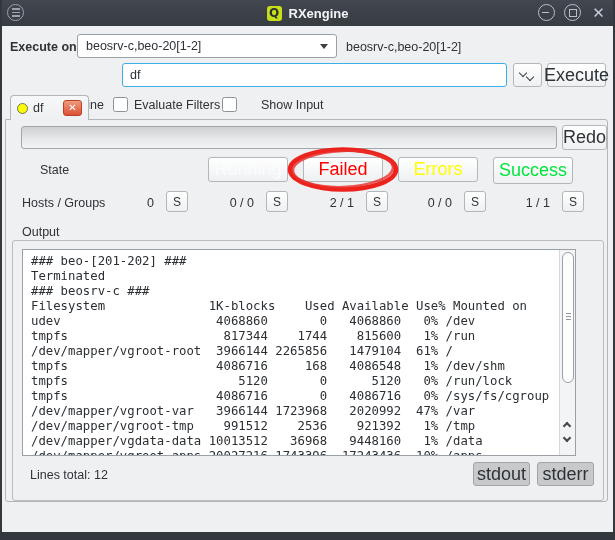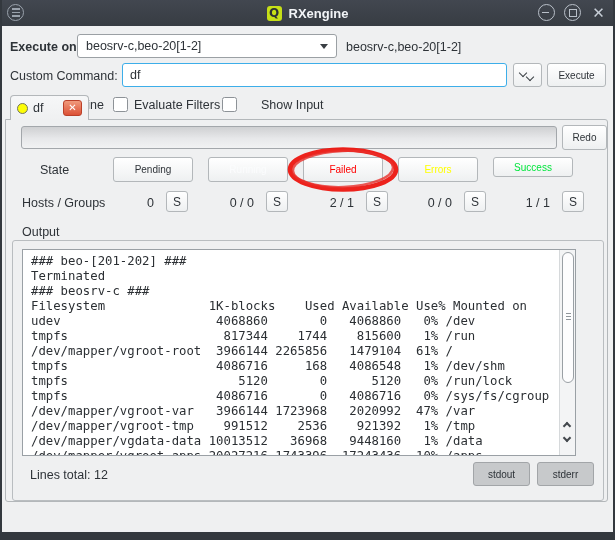--- a/index.html
+++ b/index.html
@@ -31,21 +31,21 @@
   .wbtn.circ{ border:1.6px solid #b9c0c9; border-radius:50%; }
   .wbtn-min::after{ content:""; position:absolute; left:3px; top:6.5px; width:7px; height:1.8px; background:#b9c0c9; }
   .wbtn-max::after{ content:""; position:absolute; left:3.5px; top:3.5px; width:6px; height:6px; border:1.6px solid #b9c0c9; }
   .wbtn-close{ color:#c7ced7; font-size:15px; font-weight:bold; line-height:17px; text-align:center; }
 
   
   .lbl{ position:absolute; font-size:12.5px; color:#2e3338; white-space:nowrap; }
   .btn{
     position:absolute; display:flex; align-items:center; justify-content:center;
     background:linear-gradient(#ffffff,#eef0f1); border:1px solid #b3b7ba; border-radius:3px;
-    font-size:10px; color:#2e3338; cursor:default;
+    font-size:18px; color:#2e3338; cursor:default;
   }
   .combo{
     position:absolute; background:#ffffff; border:1px solid #9ba0a4; border-radius:3px;
     display:flex; align-items:center; font-size:12.5px; color:#2e3338; padding:0 8px;
   }
   .combo .arrow{ margin-left:auto; width:0; height:0; border-left:4px solid transparent;
     border-right:4px solid transparent; border-top:5px solid #3a3f44; }
   .tinput{
     position:absolute; background:#ffffff; border:1.5px solid #3daee9; border-radius:3px;
     font-size:12.5px; color:#2e3338; padding:0 7px; outline:none;
@@ -136,21 +136,20 @@
     </span>
   </div>
 
   <span class="lbl" style="left:8px; top:40px;font-weight:bold;">Execute on:</span>
   <div class="combo" style="left:75px; top:34px; width:260px; height:24px;">
     <span>beosrv-c,beo-20[1-2]</span>
     <span class="arrow"></span>
   </div>
   <span class="lbl" style="left:344px; top:40px;">beosrv-c,beo-20[1-2]</span>
 
-  <span class="lbl" style="left:8px; top:69px;">Custom Command:</span>
   <input class="tinput" style="left: 120px; top: 63px; width: 385px; height: 24px;" value="df">
   <div class="btn chev2" style="left:511px; top:63px; width:29px; height:24px;">
       <b></b>
       <i></i>
     </div>
   <button class="btn" style="left:545px; top:63px; width:59px; height:24px;">Execute</button>
 
   <span class="cb" style="left:10px; top:97px;"></span>
   <span class="lbl" style="left:31px; top:98px;">Edit Multiline</span>
   <span class="cb" style="left:111px; top:97px;"></span>
@@ -162,25 +161,24 @@
     <span class="tab-dot"></span>
     <span class="tab-label">df</span>
     <span class="tab-close">✕</span>
   </div>
   <div class="pane"></div>
 
   <div class="progress"></div>
   <button class="btn" style="left:560px; top:125px; width:45px; height:25px; z-index:2;">Redo</button>
 
   <span class="lbl" style="left:38px; top:163px; z-index:2;">State</span>
-  <button class="btn" style="left: 111px; top: 157px; width: 80px; height: 25px; z-index: 2; color: rgb(46, 51, 56);">Pending</button>
   <button class="btn" style="left: 206px; top: 157px; width: 80px; height: 25px; z-index: 2; color: rgb(251, 252, 253);">Running</button>
   <button class="btn" style="left: 301px; top: 157px; width: 80px; height: 25px; z-index: 2; color: rgb(254, 0, 0);">Failed</button>
   <button class="btn" style="left: 396px; top: 157px; width: 80px; height: 25px; z-index: 2; color: rgb(255, 255, 0);">Errors</button>
-  <button class="btn" style="left: 491px; top: 157px; width: 80px; height: 20px; z-index: 2; color: rgb(0, 230, 60);">Success</button>
+  <button class="btn" style="left: 491px; top: 157px; width: 80px; height: 27px; z-index: 2; color: rgb(0, 230, 60);">Success</button>
 
   <svg class="annotation" viewBox="0 0 116 47">
     <ellipse cx="58" cy="23.5" rx="53" ry="20" fill="none" stroke="#ec1610" stroke-width="4.6" opacity="0.95"></ellipse>
     <ellipse cx="58" cy="23" rx="50" ry="18" fill="none" stroke="#e8302a" stroke-width="2.4" opacity="0.8" transform="rotate(-2 58 23)"></ellipse>
   </svg>
 
   <span class="lbl" style="left:20px; top:196px; z-index:2;">Hosts / Groups</span>
 
   <span class="lbl" style="left:96px; top:196px; width:56px; text-align:right; z-index:2;">0</span>
   <button class="btn sbtn" style="left:164px; top:191px; z-index:2;">S</button>

